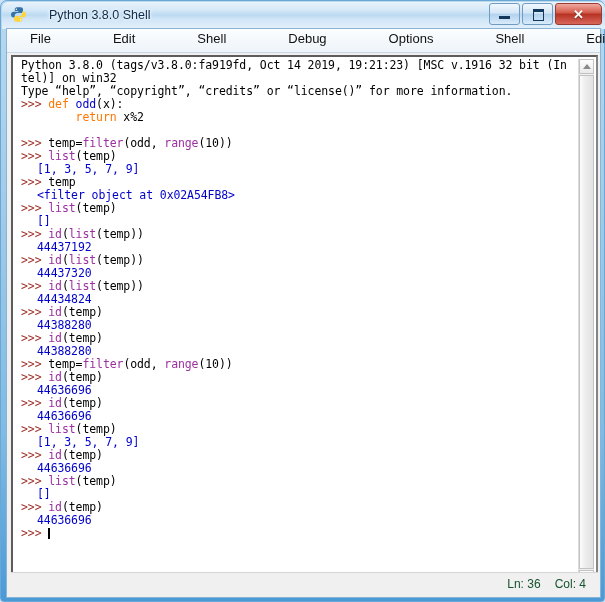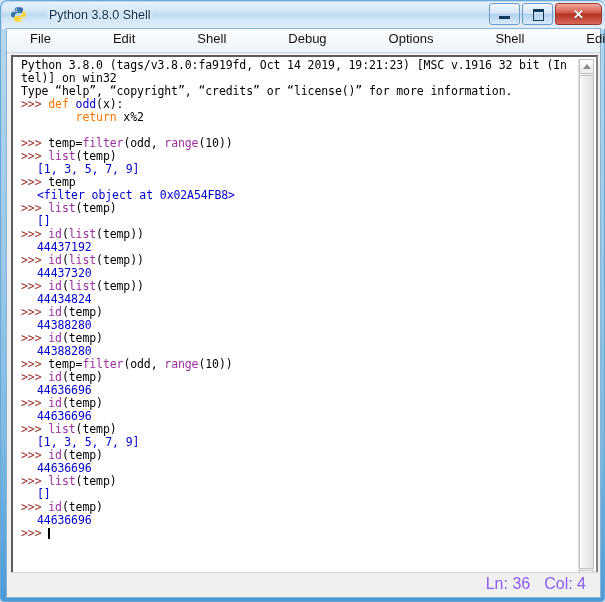--- a/index.html
+++ b/index.html
@@ -216,22 +216,22 @@
     height: 22px;
     background: #f0f0f0;
     border-top: 1px solid #d5d5d5;
     box-sizing: border-box;
     display: flex;
     align-items: center;
     justify-content: flex-end;
     padding-right: 12px;
   }
   .status-cell {
-    font-size: 16px;
-    color: #8b5cf6;
+    font-size: 12px;
+    color: #14532d;
     margin-left: 14px;
     white-space: nowrap;
   }
 </style>
 </head>
 <body>
 
 <div class="window">
 
   <div class="titlebar">

